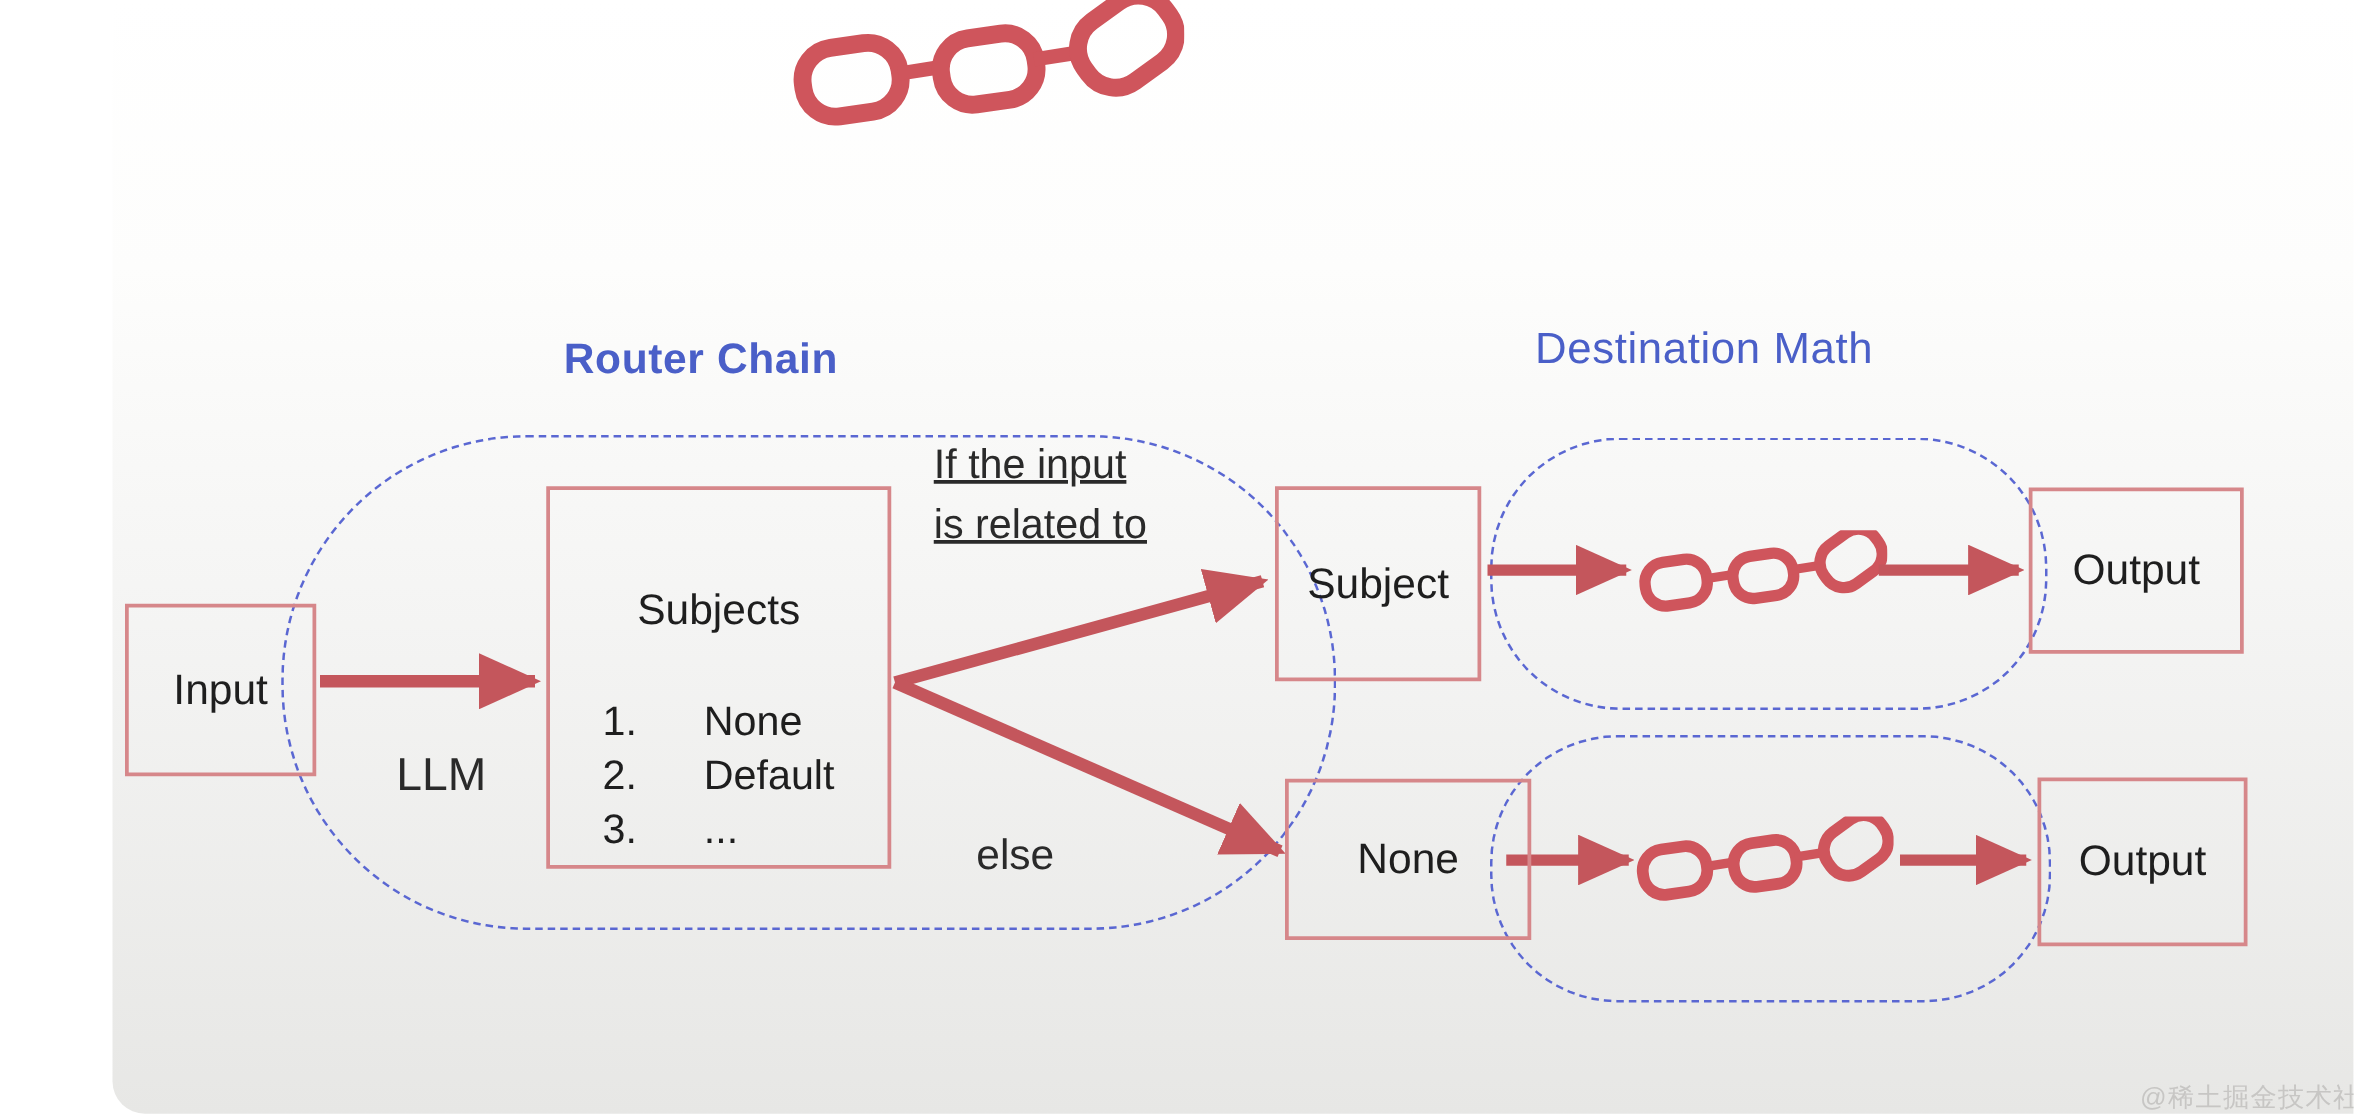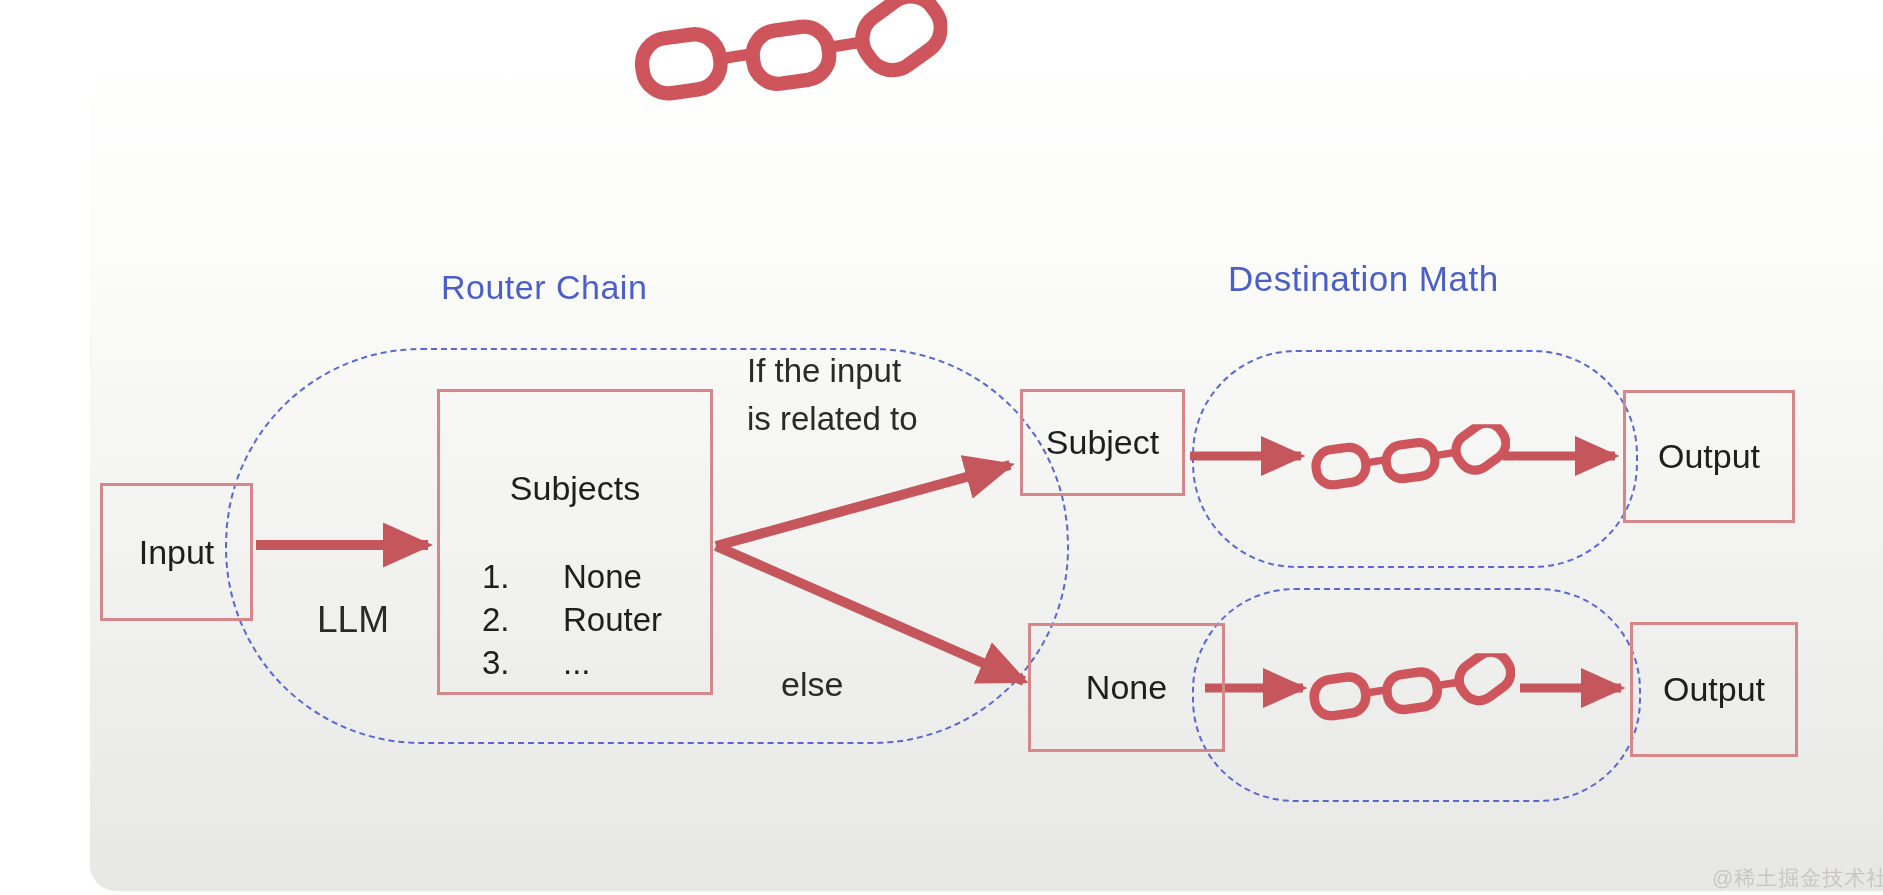--- a/index.html
+++ b/index.html
@@ -20,44 +20,44 @@
     border:2px dashed #5a67d2;
     background:transparent;
   }
   .b-router{left:225px;top:348px;width:840px;height:392px;border-radius:196px;}
   .b-dest{left:1192px;top:350px;width:442px;height:214px;border-radius:104px;}
   .b-default{left:1192px;top:588px;width:445px;height:210px;border-radius:102px;}
   .glabel{
     position:absolute;color:#4a5fc8;font-size:34px;letter-spacing:0.5px;
     white-space:nowrap;
   }
-  .gl-router{left:441px;top:268px;}
+  .gl-router{left:451px;top:268px;font-weight:bold;}
   .gl-dest{left:1228px;top:259px;font-size:35px;}
   .gl-default{left:1283px;top:831px;font-size:35px;}
   .node{
     position:absolute;border:3px solid #d6878a;background:transparent;
     display:flex;align-items:center;justify-content:center;
     font-size:34px;color:#1e1e1e;box-sizing:border-box;
   }
   .n-input{left:100px;top:483px;width:153px;height:138px;}
-  .n-subject{left:1020px;top:389px;width:165px;height:107px;}
+  .n-subject{left:1020px;top:389px;width:165px;height:156px;}
   .n-none{left:1028px;top:623px;width:197px;height:129px;}
   .n-output-top{left:1623px;top:390px;width:172px;height:133px;}
   .n-output-bot{left:1630px;top:622px;width:168px;height:135px;}
   .n-subjects{
     left:437px;top:389px;width:276px;height:306px;
     display:block;
   }
   .subjects-title{margin-top:77px;text-align:center;font-size:34px;}
   .subjects-list{margin-top:47px;}
   .srow{display:flex;height:43px;align-items:center;padding-left:42px;font-size:33px;}
   .srow .num{width:81px;}
   .elabel{position:absolute;font-size:34px;color:#2a2a2a;white-space:nowrap;}
   .el-llm{left:289px;top:599px;font-size:37px;margin-left:28px;}
-  .el-cond{left:747px;top:347px;font-size:33px;line-height:48px;}
+  .el-cond{left:747px;top:347px;font-size:33px;line-height:48px;text-decoration:underline;}
   .el-else{left:781px;top:641px;margin-top:24px;}
   .watermark{
     position:absolute;left:1712px;top:864px;font-size:21px;
     color:#c7c6c4;white-space:nowrap;letter-spacing:1px;
   }
   svg .link-stroke{fill:none;stroke:#cf555c;stroke-width:15;}
   svg .link-conn{stroke:#cf555c;stroke-width:12;}
 </style>
 </head>
 <body>
@@ -121,21 +121,21 @@
 
   <div class="node n-subjects">
     <div class="subjects-title">Subjects</div>
     <div class="subjects-list">
       <div class="srow">
         <span class="num">1.</span>
         <span>None</span>
       </div>
       <div class="srow">
         <span class="num">2.</span>
-        <span>Router</span>
+        <span>Default</span>
       </div>
       <div class="srow">
         <span class="num">3.</span>
         <span>...</span>
       </div>
     </div>
   </div>
 
   <div class="node n-subject">
     <span>Subject</span>

